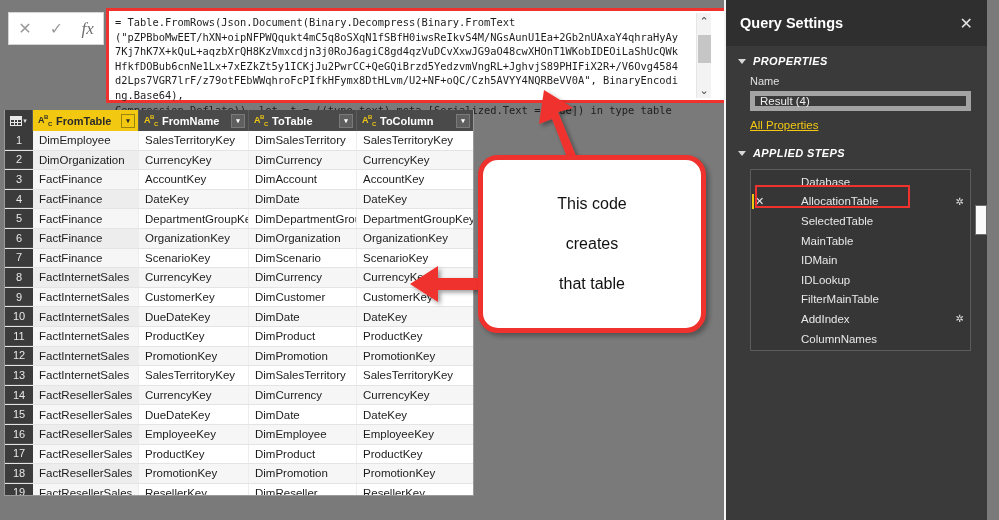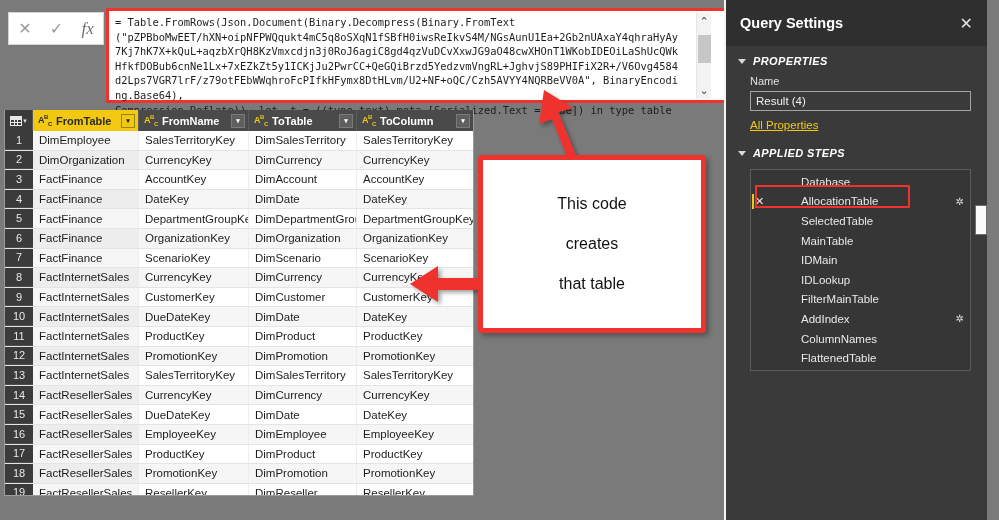--- a/index.html
+++ b/index.html
@@ -134,21 +134,21 @@
   .sect-head {
     display: flex; align-items: center; gap: 7px;
     padding: 9px 0 5px 12px;
     color: #ffffff; font-size: 11px; font-weight: bold; letter-spacing: 0.4px; font-style: italic;
   }
   .tri { width: 0; height: 0; border-left: 4px solid transparent;
          border-right: 4px solid transparent; border-top: 5px solid #d8d8d8; }
   .prop-label { color: #e0e0e0; font-size: 11px; padding: 3px 0 4px 24px; }
   #name-input {
     margin: 0 16px 0 24px; height: 20px; background: #3a3a3a;
-    border: 1px solid #a3a3a3; color: #f0f0f0;
+    border: 5px solid #a3a3a3; color: #f0f0f0;
     font-size: 11.5px; display: flex; align-items: center; padding-left: 5px;
   }
   #all-props {
     padding: 8px 0 0 24px; color: #f2c811; font-size: 11.5px;
     text-decoration: underline; cursor: default;
   }
 
   #steps-box {
     margin: 5px 16px 0 24px; border: 1px solid #5c5c5c;
     background: #363636; padding: 2px 0;
@@ -169,21 +169,21 @@
     border: 2.5px solid #f0322e; pointer-events: none;
   }
   #side-scroll-mark {
     position: absolute; right: 0px; top: 205px; width: 12px; height: 30px;
     border: 1.5px solid #6d6d6d; background: #fafafa;
   }
 
   
   #callout {
     position: absolute; left: 478px; top: 155px; width: 228px; height: 178px;
-    background: #ffffff; border: 5px solid #f0322e; border-radius: 4px;
+    background: #ffffff; border: 5px solid #f0322e; border-radius: 20px;
     display: flex; flex-direction: column; align-items: center;
     justify-content: center; gap: 22px;
     box-shadow: 3px 3px 5px rgba(0,0,0,0.32);
   }
   .callout-line { font-size: 16px; color: #111111; font-weight: normal; }
 
   svg.anno { position: absolute; overflow: visible; pointer-events: none; }
   #arrow-up { left: 520px; top: 88px; width: 180px; height: 96px; }
   #arrow-left { left: 408px; top: 262px; width: 110px; height: 48px; }
 </style>
@@ -458,22 +458,18 @@
         </div>
         <div class="step">
           <span class="step-x"></span>
           <span class="step-label">AddIndex</span>
           <span class="step-gear">✲</span>
         </div>
         <div class="step">
           <span class="step-x"></span>
           <span class="step-label">ColumnNames</span>
         </div>
-        <div class="step">
-          <span class="step-x"></span>
-          <span class="step-label">FlattenedTable</span>
-        </div>
       </div>
     <div id="side-scroll-mark"></div>
   </div>
 
   <div id="step-highlight"></div>
 </div>
 
 </body></html>

